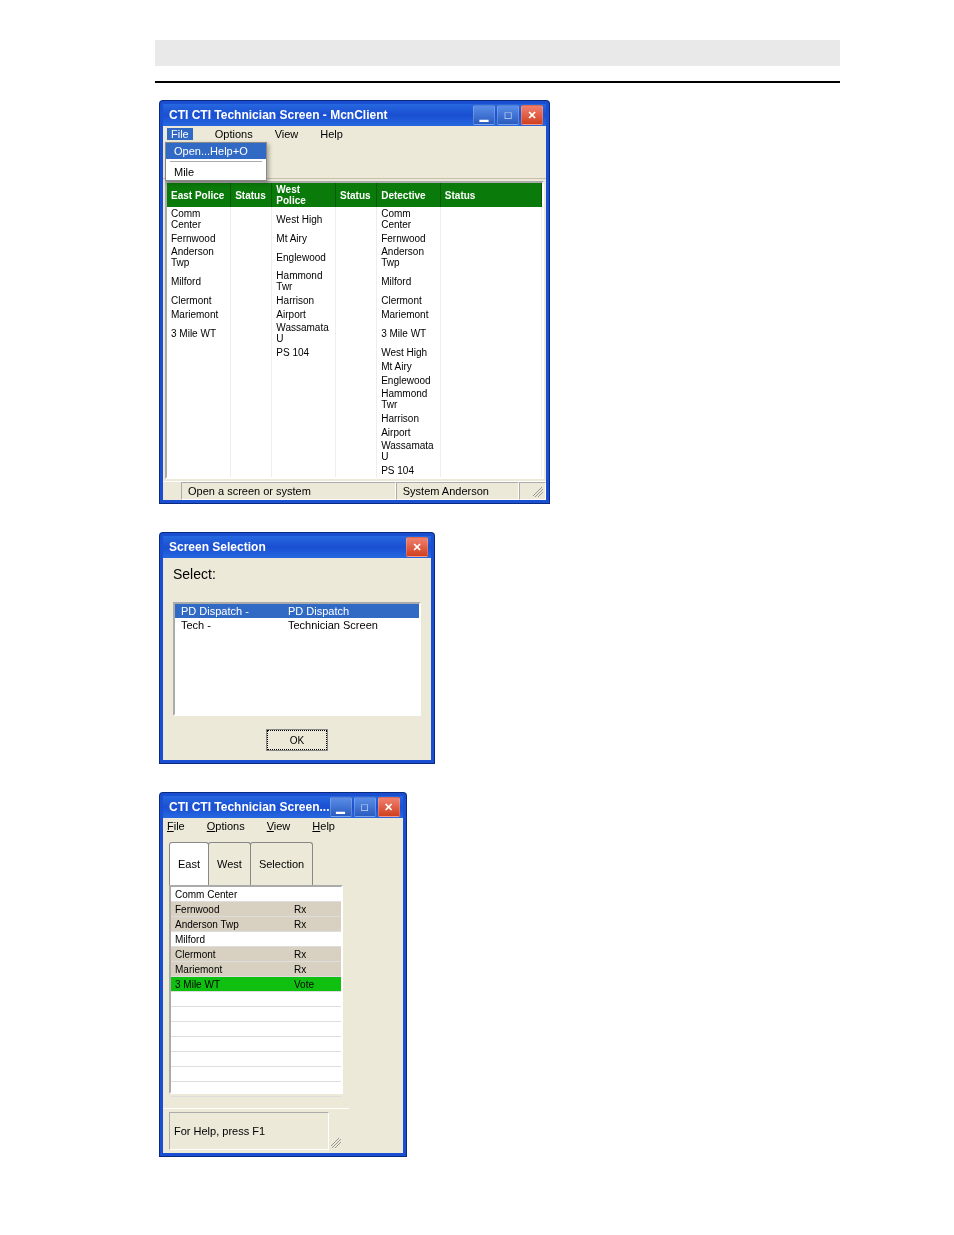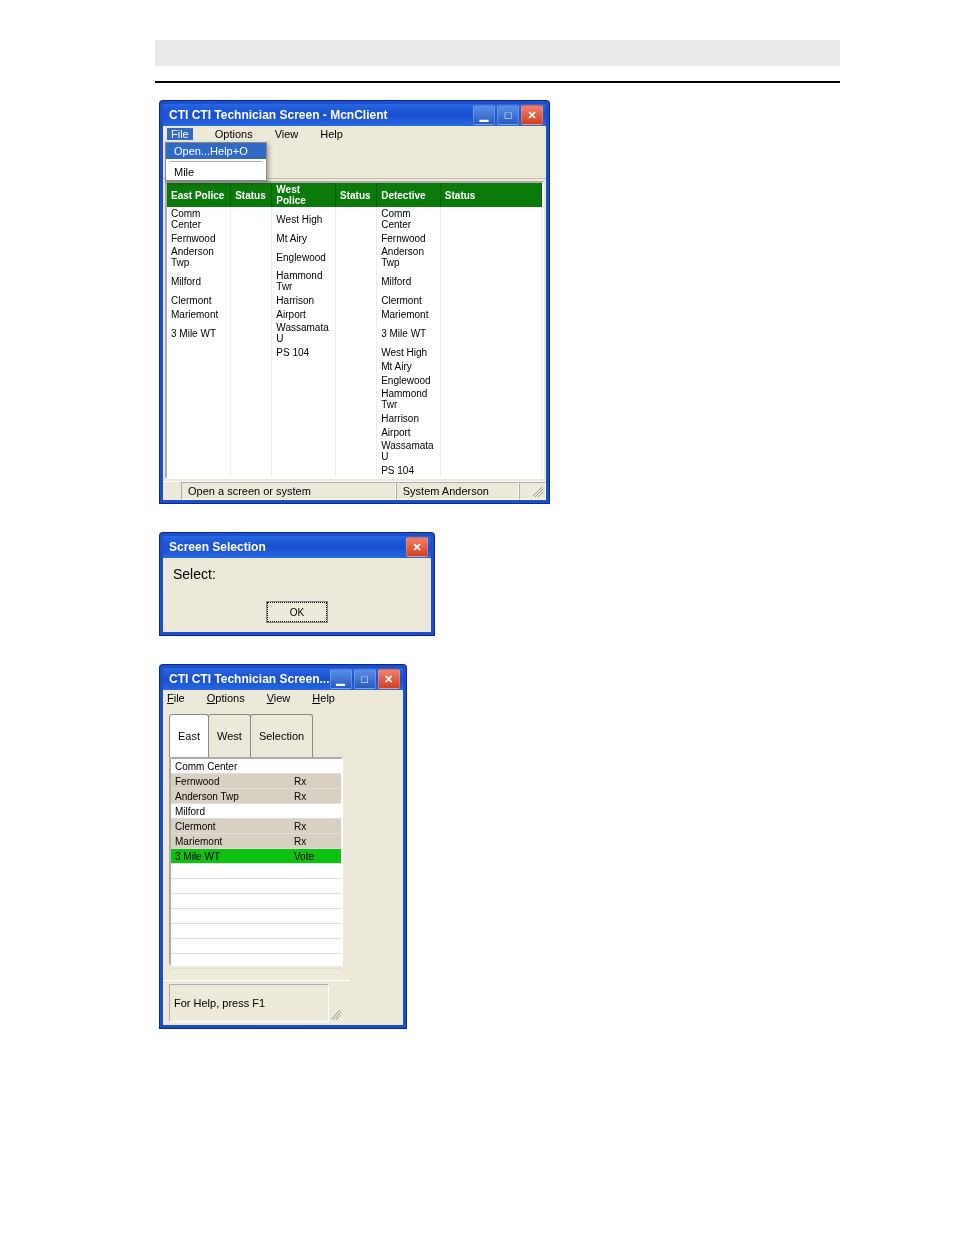--- a/index.html
+++ b/index.html
@@ -254,20 +254,30 @@
   <div class="figure-wrap">
     <div class="win-frame w2">
       <div class="title-bar">
         <span class="title-text">Screen Selection</span>
         <div class="win-btns">
           <div class="win-btn btn-close">✕</div>
         </div>
       </div>
       <div class="dlg-body">
         <div class="label">Select:</div>
+        <div class="listbox" id="w2-list">
+            <div class="listrow sel">
+              <div class="lc1">PD Dispatch -</div>
+              <div class="lc2">PD Dispatch</div>
+            </div>
+            <div class="listrow">
+              <div class="lc1">Tech -</div>
+              <div class="lc2">Technician Screen</div>
+            </div>
+          </div>
         <div class="btn-row">
           <button class="ok-btn">OK</button>
         </div>
       </div>
     </div>
   </div>
 
   <div class="figure-wrap">
     <div class="win-frame w3">
       <div class="title-bar">

